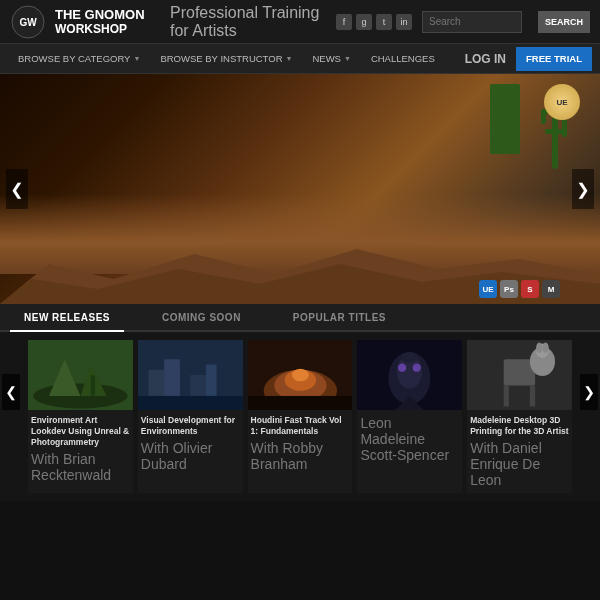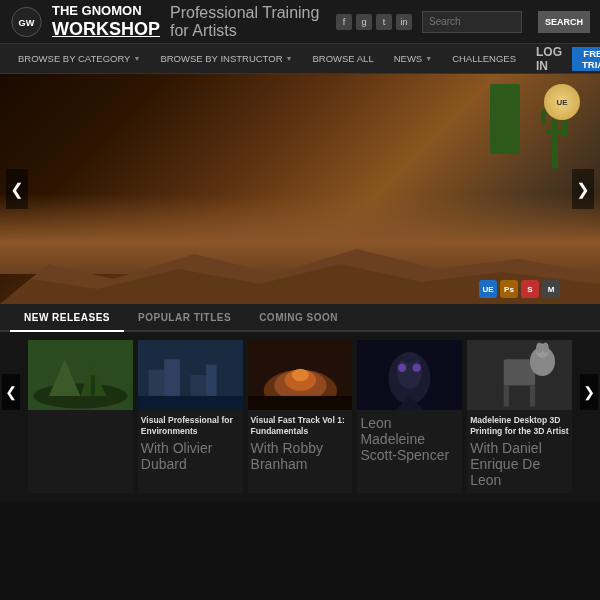--- a/index.html
+++ b/index.html
@@ -240,20 +240,21 @@
     }
 
     
     #tabs {
       background: #1e1e1e;
       display: flex;
       align-items: center;
       height: 28px;
       padding: 0 10px;
       border-bottom: 2px solid #333;
+      gap: 24px;
     }
     .tab-item {
       font-size: 10px;
       color: #888;
       padding: 0 14px;
       height: 28px;
       display: flex;
       align-items: center;
       cursor: pointer;
       text-transform: uppercase;
@@ -347,21 +348,21 @@
 
 <div id="header">
   <div id="logo-area">
     <svg id="logo-icon" viewBox="0 0 36 36">
       <circle cx="18" cy="18" r="16" fill="#222" stroke="#555" stroke-width="1"></circle>
       <text x="18" y="22" text-anchor="middle" font-size="10" fill="#fff" font-weight="bold">GW</text>
     </svg>
     <div>
       <div style="font-size:11px;font-weight:bold;color:#fff;text-transform:uppercase;line-height:1.2;">
         <div style="font-size:13px;">THE GNOMON</div>
-        <div style="font-size:18px;text-decoration:underline;">WORKSHOP</div>
+        <div style="font-size:12px;">WORKSHOP</div>
       </div>
     </div>
   </div>
   <div id="tagline">Professional Training for Artists</div>
   <div id="social-icons">
     <div class="social-icon">f</div>
     <div class="social-icon">g</div>
     <div class="social-icon">t</div>
     <div class="social-icon">in</div>
   </div>
@@ -372,23 +373,20 @@
 </div>
 
 <div id="nav">
   <div class="nav-item">
     <span>BROWSE BY CATEGORY</span>
     <span class="nav-arrow">▼</span>
   </div>
   <div class="nav-item">
     <span>BROWSE BY INSTRUCTOR</span>
     <span class="nav-arrow">▼</span>
-  </div>
-  <div class="nav-item">
-    <span>BROWSE ALL</span>
   </div>
   <div class="nav-item">
     <span>NEWS</span>
     <span class="nav-arrow">▼</span>
   </div>
   <div class="nav-item">
     <span>CHALLENGES</span>
   </div>
   <div class="nav-spacer"></div>
   <div id="login-btn">LOG IN</div>
@@ -410,78 +408,82 @@
     <svg style="position:absolute;bottom:0;left:0;right:0;width:100%;height:60px;" viewBox="0 0 370 60" preserveAspectRatio="none">
       <polygon points="0,60 30,20 70,35 120,10 170,30 220,5 270,25 320,15 370,30 370,60" fill="#6b4020"></polygon>
       <polygon points="0,60 20,35 60,45 110,25 160,40 210,20 260,38 310,28 370,40 370,60" fill="#5a3515" opacity="0.7"></polygon>
     </svg>
   </div>
   <div id="hero-left-arrow">❮</div>
   <div id="hero-right-arrow">❯</div>
   <div id="hero-compass">UE</div>
   <div id="hero-badges">
     <div class="hero-badge" style="background:#1a6fc4;">UE</div>
-    <div class="hero-badge" style="background:#a16207;">Ps</div>
+    <div class="hero-badge" style="background:#737373;">Ps</div>
     <div class="hero-badge" style="background:#c03030;">S</div>
     <div class="hero-badge" style="background:#444;">M</div>
   </div>
 </div>
 
 <div id="tabs">
   <div class="tab-item active">NEW RELEASES</div>
+  <div class="tab-item">COMING SOON</div>
   <div class="tab-item">POPULAR TITLES</div>
-  <div class="tab-item">COMING SOON</div>
 </div>
 
 <div id="products-section">
   <div id="grid-left-arrow">❮</div>
   <div id="products-grid">
 
     <div class="product-card">
       <div class="product-thumb thumb-1">
         <svg width="100%" height="70" viewBox="0 0 100 70" preserveAspectRatio="xMidYMid slice">
           <rect width="100" height="70" fill="#2a4a20"></rect>
           <ellipse cx="50" cy="55" rx="45" ry="12" fill="#1a3010"></ellipse>
           <polygon points="20,55 35,20 50,55" fill="#3a5a28"></polygon>
           <polygon points="50,55 60,25 75,55" fill="#2a4a18"></polygon>
           <rect x="60" y="35" width="4" height="20" fill="#1a3a10" rx="2"></rect>
         </svg>
+      </div>
+      <div class="product-info">
+        <div class="product-title">Environment Art Lookdev Using Unreal &amp; Photogrammetry</div>
+        <div class="product-author">With Brian Recktenwald</div>
       </div>
     </div>
 
     <div class="product-card">
       <div class="product-thumb thumb-2">
         <svg width="100%" height="70" viewBox="0 0 100 70" preserveAspectRatio="xMidYMid slice">
           <rect width="100" height="70" fill="#1a2a40"></rect>
           <rect x="10" y="30" width="30" height="25" fill="#2a3a50"></rect>
           <rect x="25" y="20" width="15" height="35" fill="#304060"></rect>
           <rect x="50" y="35" width="20" height="20" fill="#253550"></rect>
           <rect x="65" y="25" width="10" height="30" fill="#2a4060"></rect>
           <rect x="0" y="55" width="100" height="15" fill="#0a1a30"></rect>
         </svg>
       </div>
       <div class="product-info">
-        <div class="product-title">Visual Professional for Environments</div>
+        <div class="product-title">Visual Development for Environments</div>
         <div class="product-author">With Olivier Dubard</div>
       </div>
     </div>
 
     <div class="product-card">
       <div class="product-thumb thumb-3">
         <svg width="100%" height="70" viewBox="0 0 100 70" preserveAspectRatio="xMidYMid slice">
           <rect width="100" height="70" fill="#201008"></rect>
           <ellipse cx="50" cy="50" rx="35" ry="20" fill="#603010"></ellipse>
           <ellipse cx="50" cy="45" rx="25" ry="15" fill="#904820"></ellipse>
           <ellipse cx="50" cy="40" rx="15" ry="10" fill="#c06020"></ellipse>
           <ellipse cx="50" cy="35" rx="8" ry="6" fill="#e08030"></ellipse>
           <rect x="0" y="55" width="100" height="15" fill="#100800"></rect>
         </svg>
       </div>
       <div class="product-info">
-        <div class="product-title">Visual Fast Track Vol 1: Fundamentals</div>
+        <div class="product-title">Houdini Fast Track Vol 1: Fundamentals</div>
         <div class="product-author">With Robby Branham</div>
       </div>
     </div>
 
     <div class="product-card">
       <div class="product-thumb thumb-4">
         <svg width="100%" height="70" viewBox="0 0 100 70" preserveAspectRatio="xMidYMid slice">
           <rect width="100" height="70" fill="#0a0a1a"></rect>
           <ellipse cx="50" cy="38" rx="20" ry="25" fill="#1a1a30"></ellipse>
           <ellipse cx="50" cy="32" rx="12" ry="16" fill="#252540"></ellipse>

